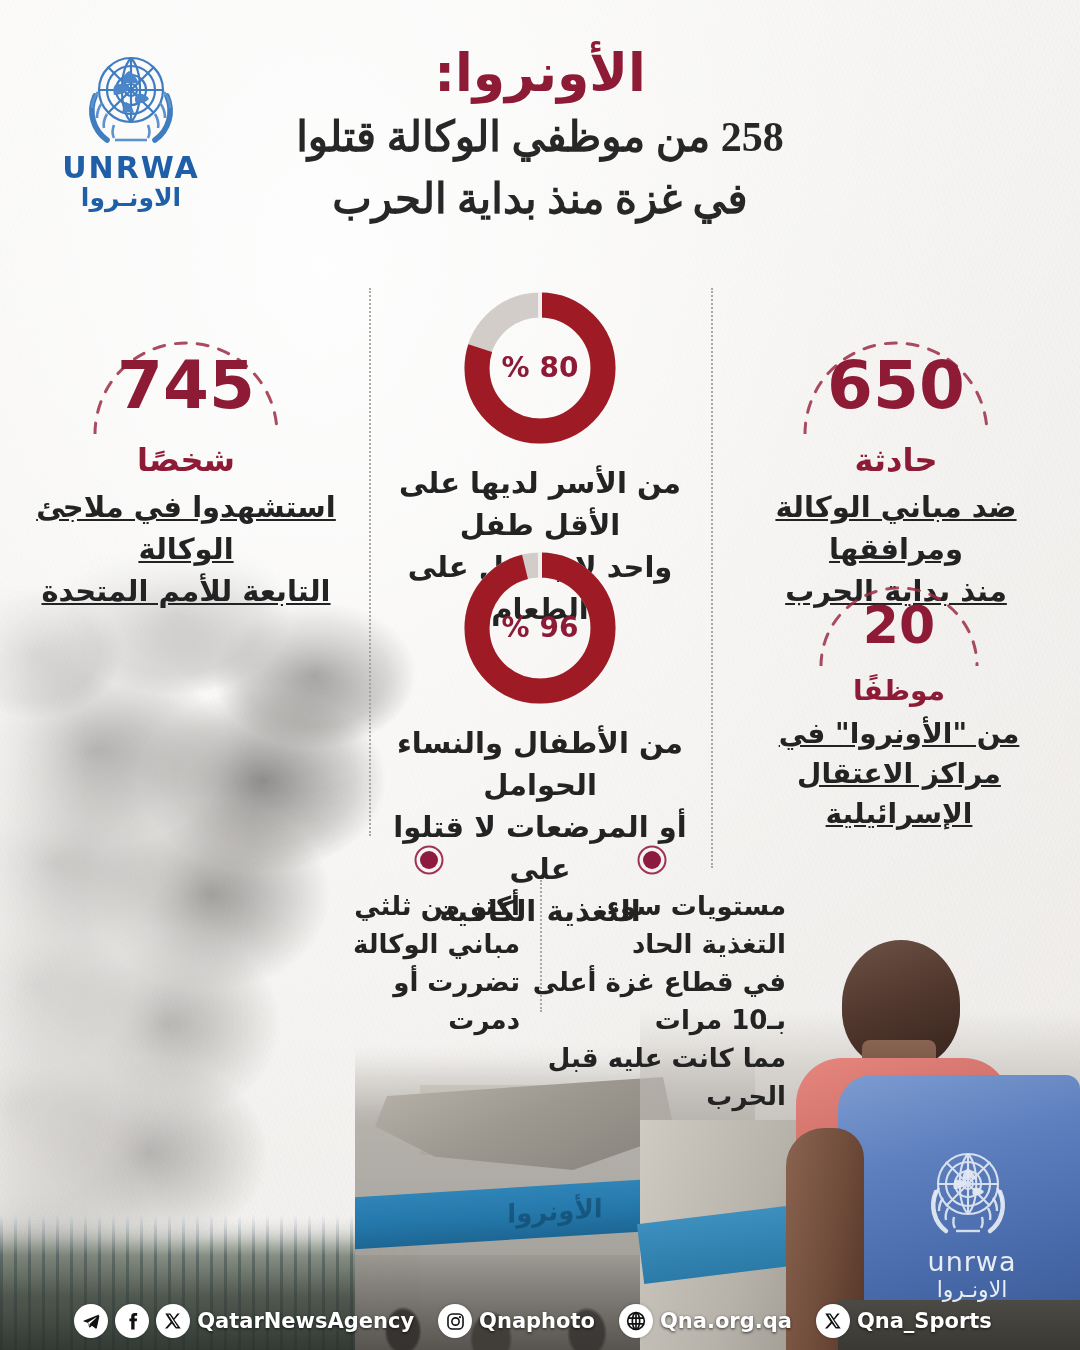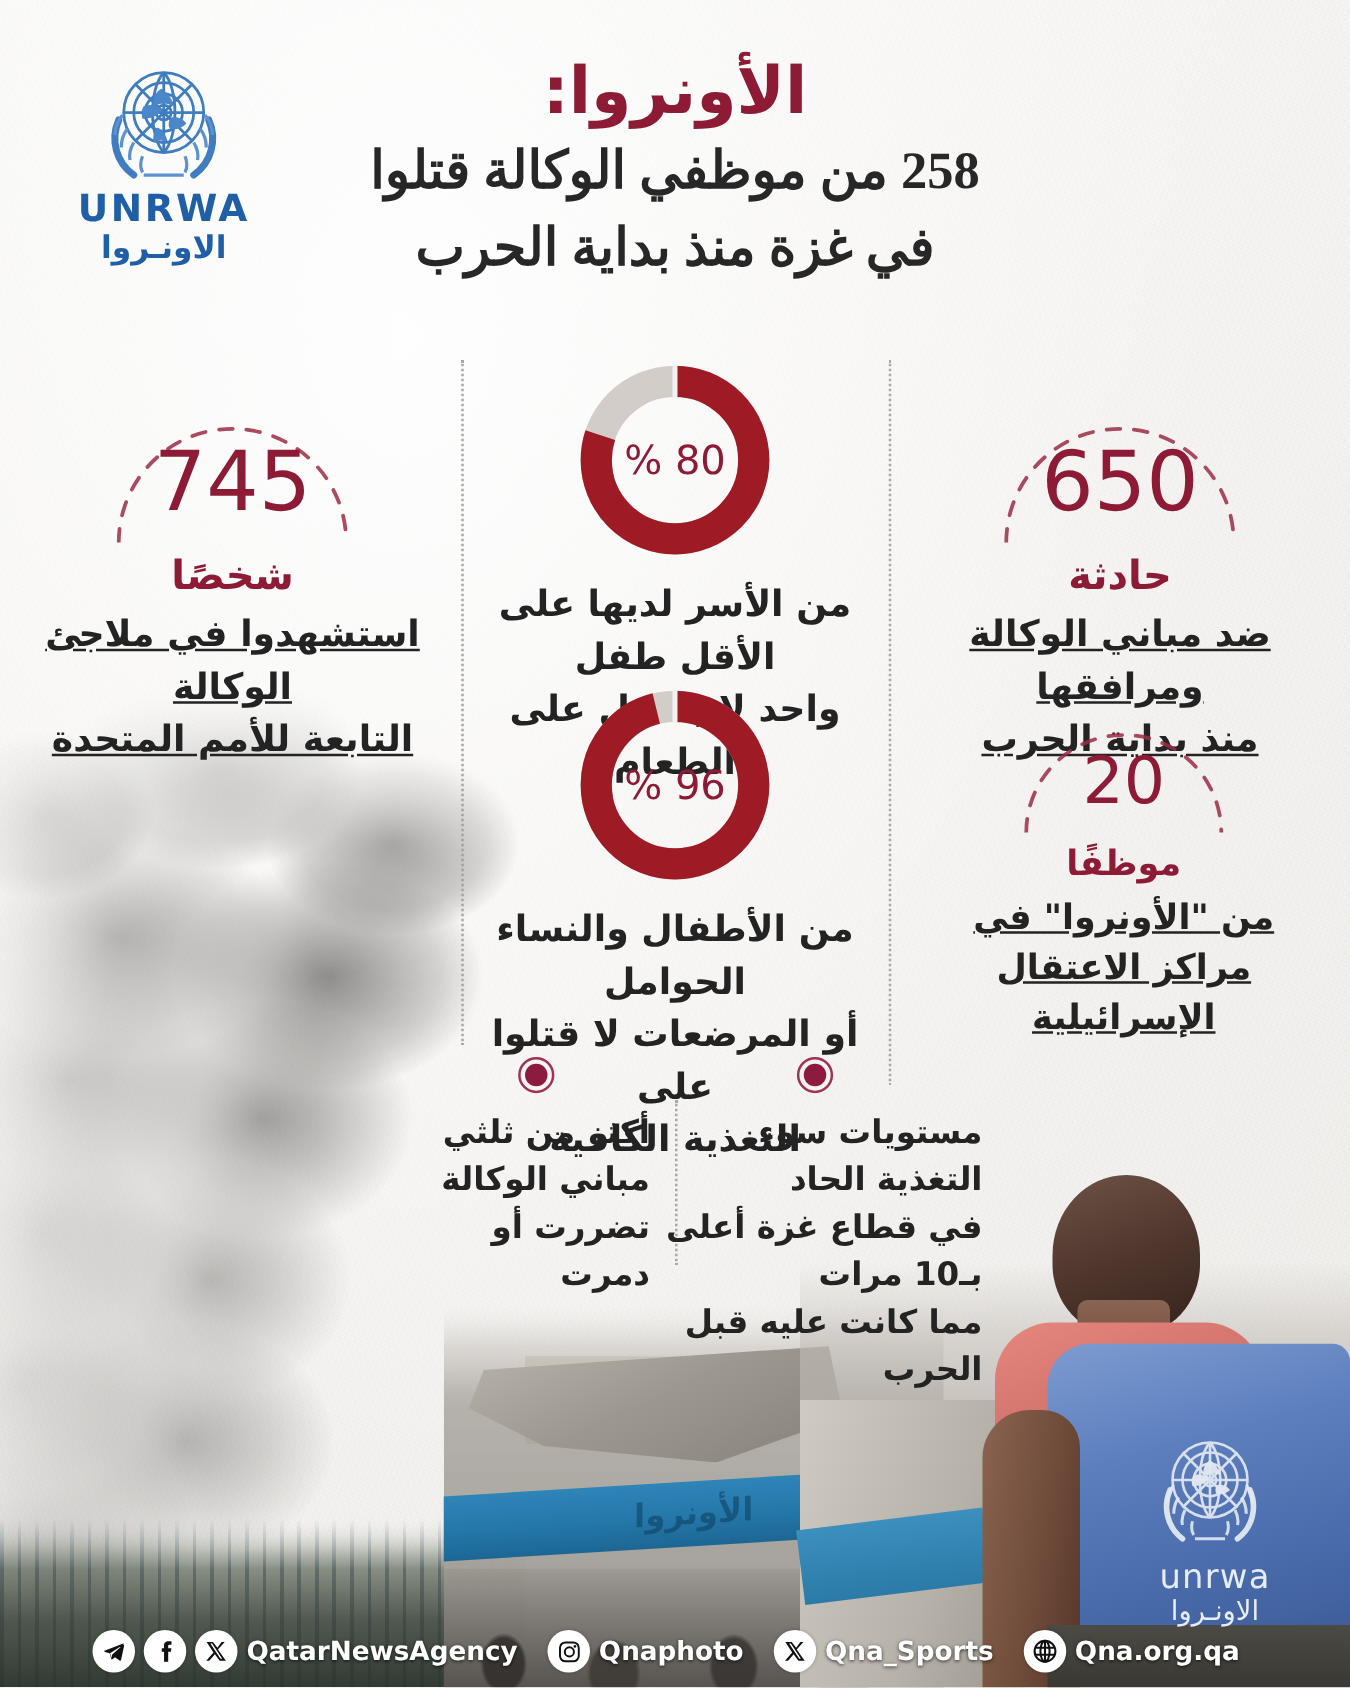--- a/index.html
+++ b/index.html
@@ -183,40 +183,40 @@
   #div-left  { left:369px; top:288px; height:548px; }
   #div-right { left:711px; top:288px; height:580px; }
   #div-bullets { left:540px; top:880px; height:132px; border-left:2px dotted #9f9a94; }
 
   
   .stat { position:absolute; text-align:center; }
   .stat .arc-wrap { position:relative; height:96px; }
   .stat .arc-wrap svg { position:absolute; left:50%; transform:translateX(-50%); top:0; }
   .stat .big-num {
     position:absolute; left:0; right:0; top:22px;
-    color:#8d1b36; font-size:66px; font-weight:normal; line-height:68px;
+    color:#8d1b36; font-size:66px; font-weight:bold; line-height:68px;
   }
   .stat .unit { color:#8d1b36; font-size:32px; font-weight:bold; line-height:40px; margin-top:14px; }
   .stat .desc { color:#232323; font-size:29px; font-weight:bold; line-height:42px; margin-top:6px;text-decoration:underline; }
 
   #stat-745 { left:28px; top:330px; width:316px; }
   #stat-650 { right:26px; top:330px; width:316px; }
   #stat-20  { right:38px; top:578px; width:286px; }
   #stat-20 .arc-wrap { height:82px; }
   #stat-20 .big-num { font-size:52px; line-height:54px; top:20px; }
   #stat-20 .unit { font-size:28px; line-height:34px; }
   #stat-20 .desc { font-size:28px; line-height:40px; }
 
   
   .donut { position:absolute; text-align:center; }
   .donut .ring { position:relative; width:164px; height:164px; margin:0 auto; }
   .donut .ring svg { display:block; }
   .donut .pct {
     position:absolute; left:0; right:0; top:50%; transform:translateY(-50%);
-    color:#8d1b36; font-size:32px; font-weight:normal; line-height:46px; direction:ltr;text-align:center;
+    color:#8d1b36; font-size:28px; font-weight:bold; line-height:46px; direction:ltr;text-align:center;
   }
   .donut .dcap { color:#232323; font-size:29px; font-weight:bold; line-height:42px; margin-top:12px; }
 
   #donut-80 { left:382px; top:286px; width:316px; }
   #donut-96 { left:382px; top:546px; width:316px; }
 
   
   .bullet { position:absolute; text-align:right; }
   .bullet .bdot { width:30px; height:30px; margin:0 auto 12px; }
   .bullet .btext { color:#232323; font-size:26px; font-weight:bold; line-height:38px; }
@@ -479,32 +479,32 @@
           <rect x="2.5" y="2.5" width="19" height="19" rx="5.5" fill="none" stroke="#111" stroke-width="2"></rect>
           <circle cx="12" cy="12" r="4.6" fill="none" stroke="#111" stroke-width="2"></circle>
           <circle cx="17.6" cy="6.5" r="1.4" fill="#111"></circle>
         </svg>
       </span>
       <span class="shandle">Qnaphoto</span>
     </div>
 
     <div class="sgroup">
       <span class="sicon">
-        <svg viewBox="0 0 24 24" width="18" height="18" aria-hidden="true">
-          <path fill="#111" d="M17.7 2h3.3l-7.2 8.2L22.3 22h-6.6l-5.2-6.8L4.6 22H1.3l7.7-8.8L1.7 2h6.8l4.7 6.2L17.7 2zm-1.2 18h1.8L7.6 3.8H5.7L16.5 20z"></path>
-        </svg>
-      </span>
-      <span class="shandle">Qna_Sports</span>
-    </div>
-
-    <div class="sgroup">
-      <span class="sicon">
         <svg viewBox="0 0 24 24" width="20" height="20" aria-hidden="true">
           <circle cx="12" cy="12" r="10" fill="none" stroke="#111" stroke-width="2"></circle>
           <ellipse cx="12" cy="12" rx="4.4" ry="10" fill="none" stroke="#111" stroke-width="2"></ellipse>
           <path d="M2.6 8.6h18.8M2.6 15.4h18.8M12 2v20" stroke="#111" stroke-width="2" fill="none"></path>
         </svg>
       </span>
       <span class="shandle">Qna.org.qa</span>
     </div>
+
+    <div class="sgroup">
+      <span class="sicon">
+        <svg viewBox="0 0 24 24" width="18" height="18" aria-hidden="true">
+          <path fill="#111" d="M17.7 2h3.3l-7.2 8.2L22.3 22h-6.6l-5.2-6.8L4.6 22H1.3l7.7-8.8L1.7 2h6.8l4.7 6.2L17.7 2zm-1.2 18h1.8L7.6 3.8H5.7L16.5 20z"></path>
+        </svg>
+      </span>
+      <span class="shandle">Qna_Sports</span>
+    </div>
   </div>
 
 </div>
 
 </body></html>

